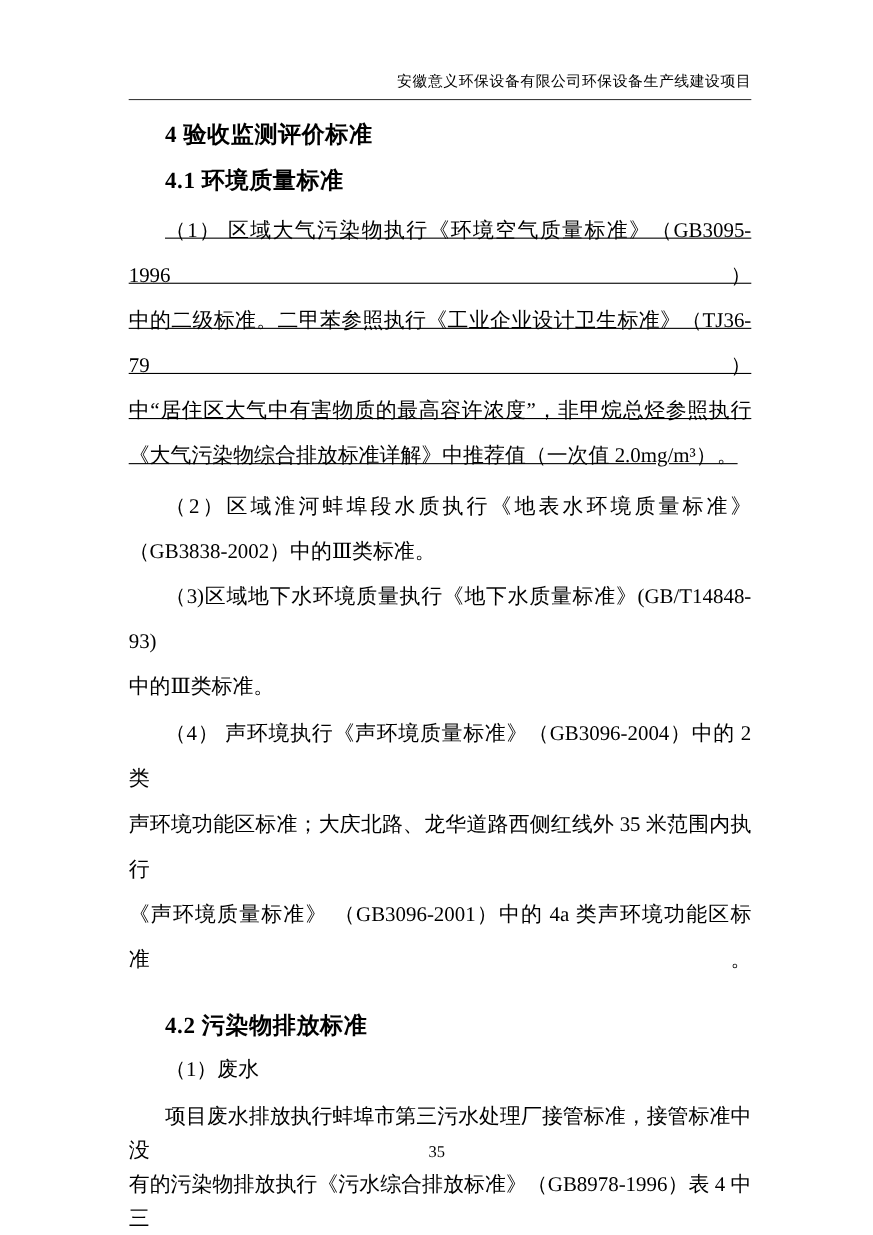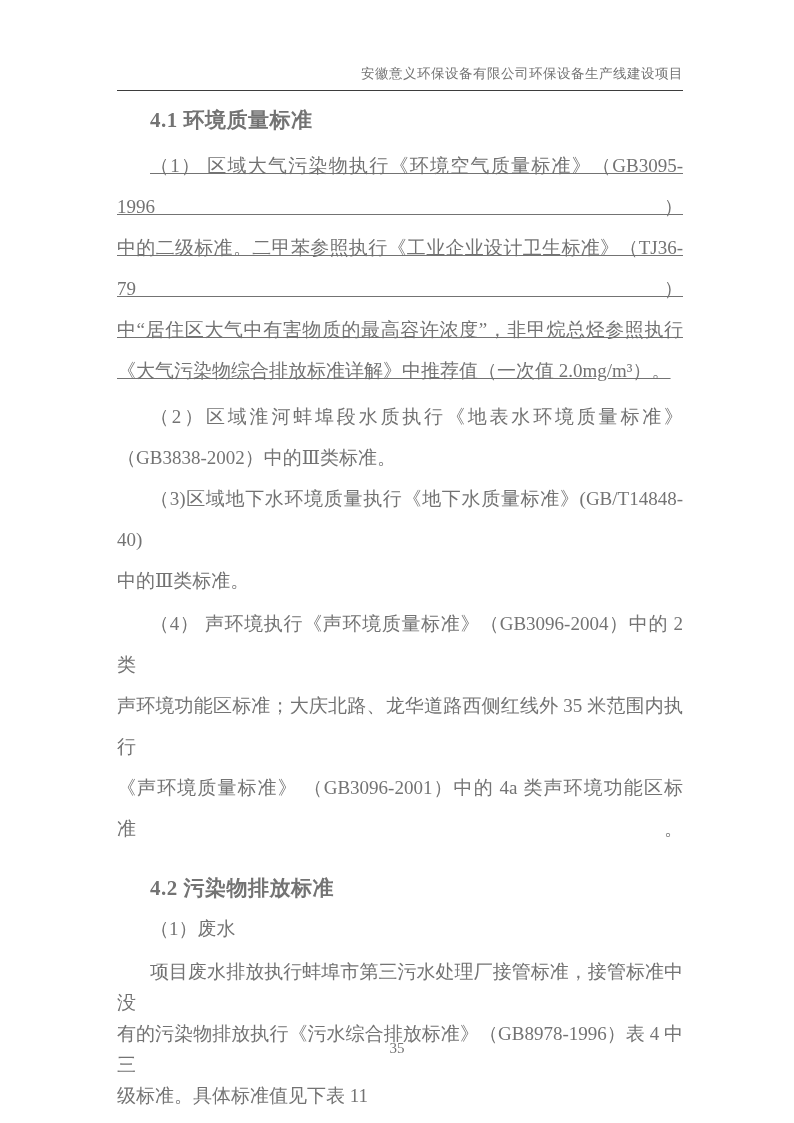--- a/index.html
+++ b/index.html
@@ -1,20 +1,20 @@
 <!DOCTYPE html>
 <html><head>
 <meta charset="utf-8">
 <style>
   html,body { margin:0; padding:0; background:#ffffff; }
   .page {
     position:relative;
     width:794px; height:1123px;
     background:#ffffff;
-    color:#737373;
+    color:#000000;
     font-family:"Liberation Serif","DejaVu Serif",serif;
     overflow:hidden;
   }
   .header {
     position:absolute;
     left:117px; top:64px;
     width:566px;
     font-size:13.5px;
     line-height:20px;
     text-align:right;
@@ -62,37 +62,38 @@
 <body>
 
 <div class="page">
 
   <div class="header">
     <span>安徽意义环保设备有限公司环保设备生产线建设项目</span>
   </div>
 
   <div class="main">
 
+    <p class="h1">4 验收监测评价标准</p>
 
     <p class="h2 h2-first">4.1 环境质量标准</p>
 
     <div class="para lh41 mt10">
       <div class="line jl ind">（1） 区域大气污染物执行《环境空气质量标准》（GB3095-1996）</div>
       <div class="line jl">中的二级标准。二甲苯参照执行《工业企业设计卫生标准》（TJ36-79）</div>
       <div class="line jl">中“居住区大气中有害物质的最高容许浓度”，非甲烷总烃参照执行</div>
       <div class="line ll">《大气污染物综合排放标准详解》中推荐值（一次值 2.0mg/m³）。</div>
     </div>
 
     <div class="para lh41 mt5">
       <div class="line jl ind">（2）区域淮河蚌埠段水质执行《地表水环境质量标准》</div>
       <div class="line ll">（GB3838-2002）中的Ⅲ类标准。</div>
     </div>
 
     <div class="para lh41 mt0">
-      <div class="line jl ind">（3)区域地下水环境质量执行《地下水质量标准》(GB/T14848-40)</div>
+      <div class="line jl ind">（3)区域地下水环境质量执行《地下水质量标准》(GB/T14848-93)</div>
       <div class="line ll">中的Ⅲ类标准。</div>
     </div>
 
     <div class="para lh41 mt2">
       <div class="line jl ind">（4） 声环境执行《声环境质量标准》（GB3096-2004）中的 2 类</div>
       <div class="line jl">声环境功能区标准；大庆北路、龙华道路西侧红线外 35 米范围内执行</div>
       <div class="line jl">《声环境质量标准》 （GB3096-2001）中的 4a 类声环境功能区标准。</div>
     </div>
 
     <p class="h2 h2-second">4.2 污染物排放标准</p>

